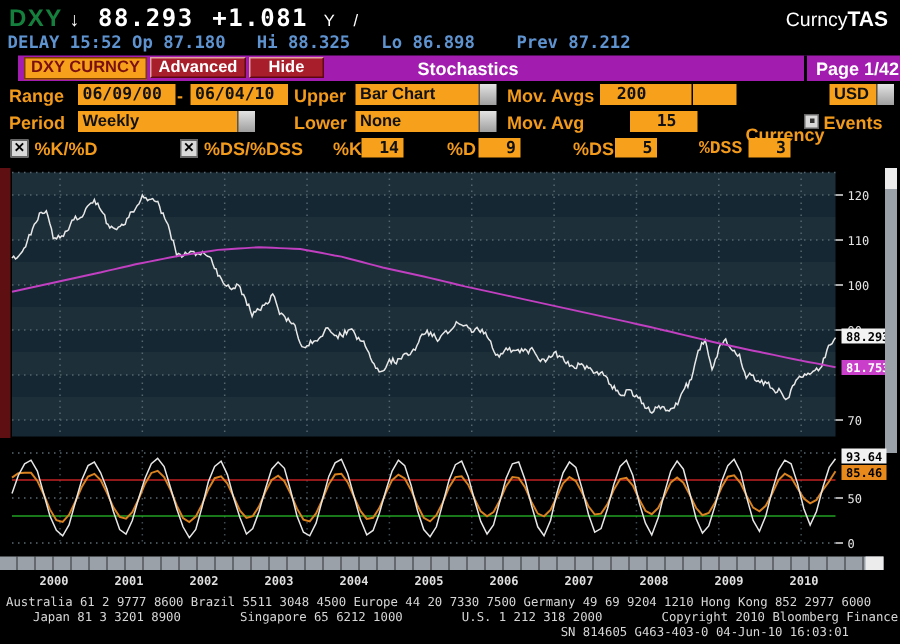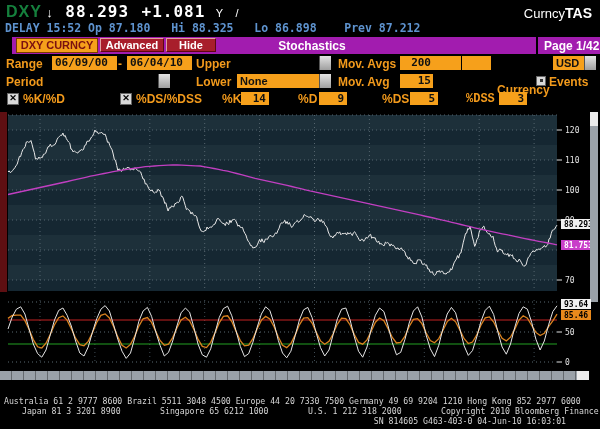--- a/index.html
+++ b/index.html
@@ -73,38 +73,40 @@
     <div class="abs" style="top:0;left:524px;width:2px;height:17px;background:#000;"></div>
     <div class="abs rtitle" style="top:2px;left:532px;">Page 1/42</div>
   </div>
 
   <div class="abs" style="top:56px;left:0;width:600px;height:17px;">
     <span class="abs lbl" style="left:6px;top:1px;">Range</span>
     <span class="abs fld mono" style="left:52px;top:0;width:62px;height:14px;">06/09/00</span>
     <span class="abs lbl" style="left:118px;top:1px;">-</span>
     <span class="abs fld mono" style="left:127px;top:0;width:62px;height:14px;">06/04/10</span>
     <span class="abs lbl" style="left:196px;top:1px;">Upper</span>
+    <span class="abs fld" style="left:237px;top:0;width:82px;height:14px;">Bar Chart</span>
     <span class="abs dd" style="left:319px;top:0;width:11px;height:14px;"></span>
     <span class="abs lbl" style="left:338px;top:1px;">Mov. Avgs</span>
     <span class="abs fld mono" style="left:400px;top:0;width:28px;height:14px;text-align:right;padding-right:3px;">200</span>
     <span class="abs fld" style="left:432px;top:0;width:26px;height:14px;"></span>
     <span class="abs fld" style="left:462px;top:0;width:26px;height:14px;"></span>
     <span class="abs lbl" style="left:497px;top:1px;margin-top:26px;">Currency</span>
     <span class="abs fld" style="left:553px;top:0;width:31px;height:14px;">USD</span>
     <span class="abs dd" style="left:584px;top:0;width:11px;height:14px;"></span>
   </div>
 
   <div class="abs" style="top:74px;left:0;width:600px;height:17px;">
     <span class="abs lbl" style="left:6px;top:1px;">Period</span>
+    <span class="abs fld" style="left:52px;top:0;width:106px;height:14px;">Weekly</span>
     <span class="abs dd" style="left:158px;top:0;width:11px;height:14px;"></span>
     <span class="abs lbl" style="left:196px;top:1px;">Lower</span>
     <span class="abs fld" style="left:237px;top:0;width:82px;height:14px;">None</span>
     <span class="abs dd" style="left:319px;top:0;width:11px;height:14px;"></span>
     <span class="abs lbl" style="left:338px;top:1px;">Mov. Avg</span>
-    <span class="abs fld mono" style="left:400px;top:0;width:28px;height:14px;text-align:right;padding-right:2px;">15</span>
+    <span class="abs fld mono" style="left:420px;top:0;width:28px;height:14px;text-align:right;padding-right:14px;">15</span>
     <span class="abs chk" style="left:536px;top:2px;width:8px;height:8px;"><span style="display:inline-block;width:3px;height:3px;background:#333;margin-bottom:2px;"></span></span>
     <span class="abs lbl" style="left:549px;top:1px;">Events</span>
   </div>
 
   <div class="abs" style="top:92px;left:0;width:600px;height:16px;">
     <span class="abs chk" style="left:7px;top:1px;width:10px;height:10px;">✕</span>
     <span class="abs lbl" style="left:23px;top:0;">%K/%D</span>
     <span class="abs chk" style="left:120px;top:1px;width:10px;height:10px;">✕</span>
     <span class="abs lbl" style="left:136px;top:0;">%DS/%DSS</span>
     <span class="abs lbl" style="left:222px;top:0;">%K</span>
@@ -187,18 +189,31 @@
         <div class="abs ticktext" style="left: 565px; top: 62px;">0</div>
       </div>
     <div class="abs vlabel white" style="left:561px;top:3px;">93.64</div>
     <div class="abs vlabel org" style="left:561px;top:14px;">85.46</div>
   </div>
 
   <div class="abs scroll-h" style="top:371px;left:0;width:589px;height:9px;">
     <div class="thumb abs" style="right:0;top:0;width:12px;height:9px;"></div>
   </div>
 
+  <div class="abs" id="year-axis" style="top:383px;left:0;width:600px;height:11px;">
+      <div class="abs yearlbl" style="left: 19px; top: 0px;">2000</div>
+      <div class="abs yearlbl" style="left: 69px; top: 0px;">2001</div>
+      <div class="abs yearlbl" style="left: 119px; top: 0px;">2002</div>
+      <div class="abs yearlbl" style="left: 169px; top: 0px;">2003</div>
+      <div class="abs yearlbl" style="left: 219px; top: 0px;">2004</div>
+      <div class="abs yearlbl" style="left: 269px; top: 0px;">2005</div>
+      <div class="abs yearlbl" style="left: 319px; top: 0px;">2006</div>
+      <div class="abs yearlbl" style="left: 369px; top: 0px;">2007</div>
+      <div class="abs yearlbl" style="left: 419px; top: 0px;">2008</div>
+      <div class="abs yearlbl" style="left: 469px; top: 0px;">2009</div>
+      <div class="abs yearlbl" style="left: 519px; top: 0px;">2010</div>
+    </div>
 
   <div class="abs footer" style="top:396px;left:4px;">Australia 61 2 9777 8600 Brazil 5511 3048 4500 Europe 44 20 7330 7500 Germany 49 69 9204 1210 Hong Kong 852 2977 6000</div>
   <div class="abs footer" style="top:406px;left:22px;">Japan 81 3 3201 8900        Singapore 65 6212 1000        U.S. 1 212 318 2000        Copyright 2010 Bloomberg Finance L.P.</div>
   <div class="abs footer" style="top:416px;left:0;width:566px;text-align:right;">SN 814605 G463-403-0 04-Jun-10 16:03:01</div>
 
 </div>
 
 </body></html>

